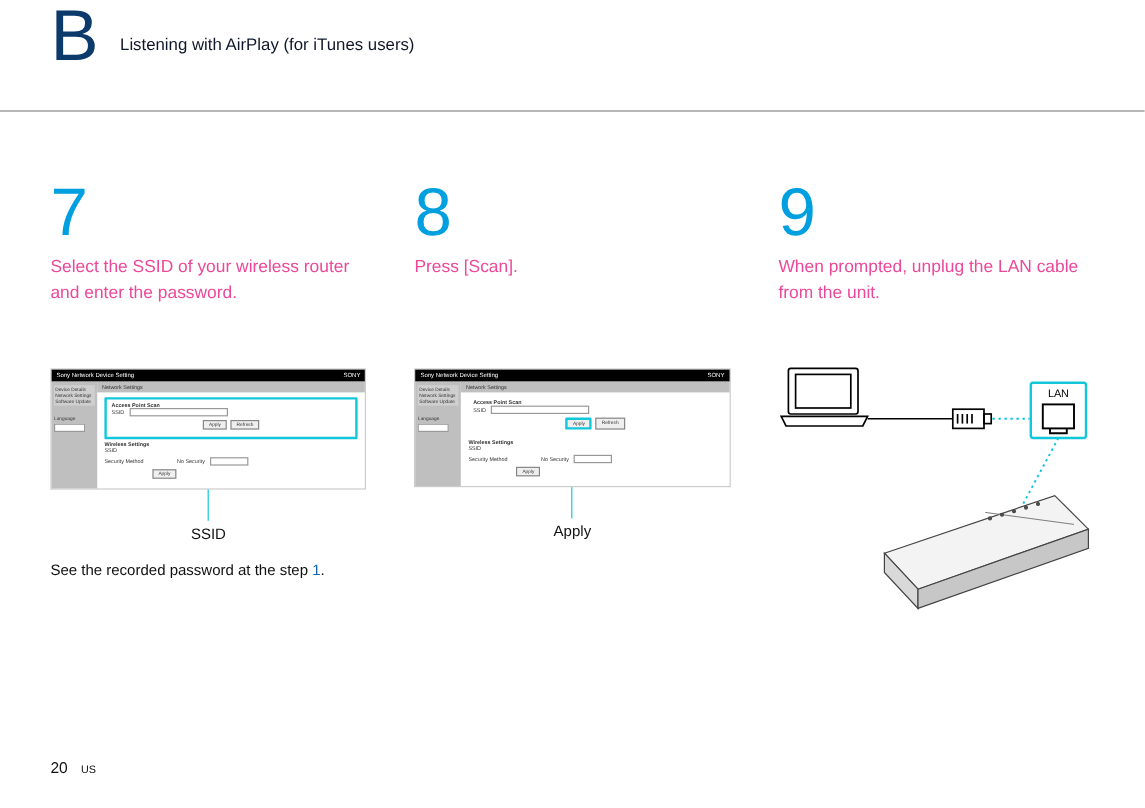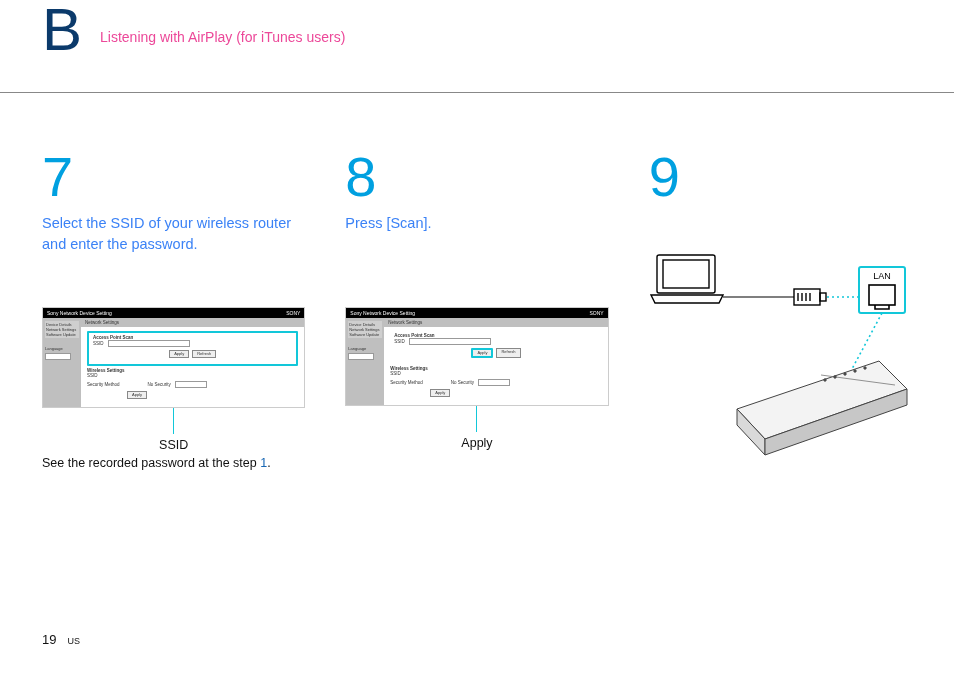--- a/index.html
+++ b/index.html
@@ -1,44 +1,44 @@
 <!DOCTYPE html>
 <html><head>
 <meta charset="utf-8">
 <style>
   html,body{margin:0;padding:0;font-family:"Helvetica Neue",Arial,sans-serif;color:#111;background:#fff}
   .page{width:954px;height:673px;box-sizing:border-box;position:relative;padding:0 42px 30px 42px}
   .header{display:flex;align-items:baseline;padding-top:0}
   .big-letter{font-size:60px;font-weight:300;color:#0b3a6b;line-height:1;margin-right:18px}
-  .header-text{font-size:14px;color:#ec4899;position:relative;top:-8px}
+  .header-text{font-size:14px;color:#0f172a;position:relative;top:-8px}
   .rule{border:none;border-top:1px solid #888;margin:32px -42px 0 -42px}
   .cols{display:flex;gap:40px;margin-top:56px}
   .col{flex:1 1 0;min-width:0}
   .step-num{font-size:56px;font-weight:300;color:#00a0e0;line-height:1;margin-bottom:8px}
-  .step-text{font-size:14.5px;line-height:1.45;color:#3b82f6;min-height:44px}
+  .step-text{font-size:14.5px;line-height:1.45;color:#ec4899;min-height:44px}
   .mock{margin-top:50px}
   .mock-frame{border:1px solid #ccc;background:#fff}
   .mock-top{background:#000;color:#fff;font-size:5px;display:flex;justify-content:space-between;align-items:center;padding:2px 4px}
   .mock-body{display:flex}
   .mock-side{width:38px;background:#bfbfbf;font-size:4px;color:#333;padding:3px 2px;box-sizing:border-box;min-height:58px;display:flex;flex-direction:column;gap:8px}
   .mock-side .sect{background:#cfcfcf;padding:1px 1px}
   .mock-side .lang{background:#fff;border:1px solid #999;width:24px;height:5px;margin-top:2px}
   .mock-main{flex:1;padding:0;font-size:4.5px;color:#333}
   .mock-tabbar{background:#bfbfbf;font-size:4.5px;padding:2px 4px}
   .mock-inner{padding:4px 6px}
   .mock-row{display:flex;align-items:center;gap:4px;margin-bottom:3px}
   .mock-input{border:1px solid #999;height:5px;flex:0 0 80px;background:#fff}
   .mock-btns{display:flex;gap:3px;justify-content:center;margin:2px 0 4px}
   .mock-btn{border:1px solid #888;background:#efefef;font-size:4px;padding:0 4px;line-height:6px}
   .mock-sub{margin-top:2px}
   .mock-sel{border:1px solid #999;height:5px;width:30px;background:#fff;display:inline-block}
   .hl-box{border:2px solid #12c7d9;border-radius:1px}
   .callout-line{width:1px;background:#12c7d9;margin:0 auto}
   .callout-label{text-align:center;font-size:12.5px;margin-top:4px}
-  .note{font-size:12.5px;margin-top:4px}
+  .note{font-size:12.5px;margin-top:16px}
   .note a{color:#1766b3;text-decoration:none}
   .footer{position:absolute;left:42px;bottom:26px;font-size:13px}
   .footer .sm{font-size:9px;margin-left:11px}
   
   .illus{margin-top:44px;position:relative;height:200px}
   .illus svg{overflow:visible}
 </style>
 </head>
 <body>
 
@@ -169,20 +169,21 @@
             </div>
           </div>
         </div>
         <div class="callout-line" style="height:26px"></div>
         <div class="callout-label">Apply</div>
       </div>
     </div>
 
     <div class="col">
       <div class="step-num">9</div>
+      <div class="step-text">When prompted, unplug the LAN cable from the unit.</div>
 
       <div class="illus">
         <svg width="280" height="210">
 
           <g stroke="#000" fill="none" stroke-width="1.4">
             <rect x="8" y="6" width="58" height="38" rx="2"></rect>
             <rect x="14" y="11" width="46" height="28"></rect>
             <path d="M2 46 L74 46 L70 54 L6 54 Z"></path>
           </g>
 
@@ -222,16 +223,16 @@
             <circle cx="206" cy="122" r="1.2" fill="#555"></circle>
             <circle cx="216" cy="119" r="1.2" fill="#555"></circle>
           </g>
         </svg>
       </div>
     </div>
 
   </div>
 
   <div class="footer">
-    <span>19</span><span class="sm">US</span>
+    <span>20</span><span class="sm">US</span>
   </div>
 
 </div>
 
 </body></html>

